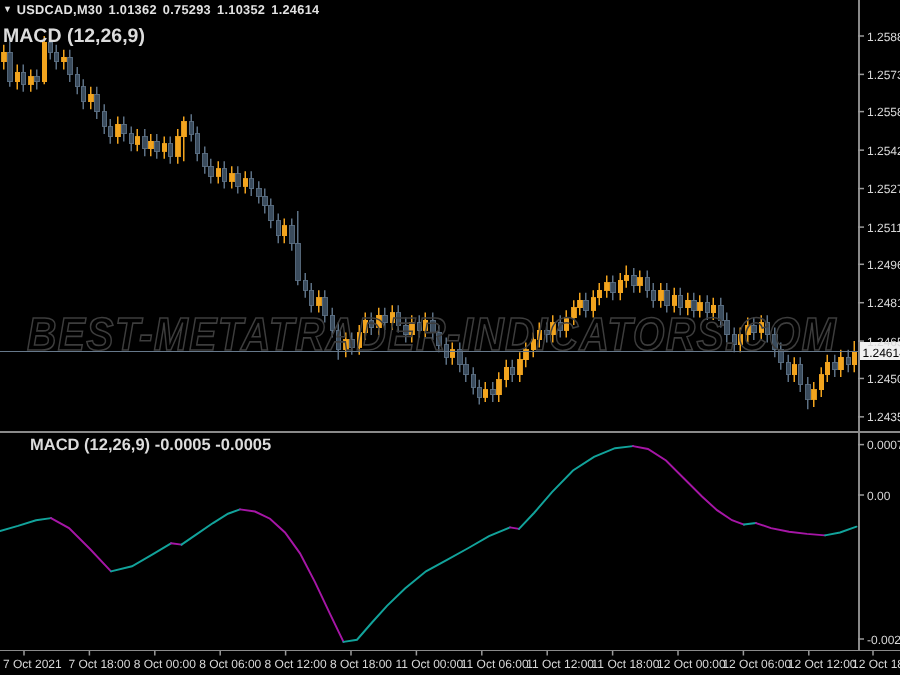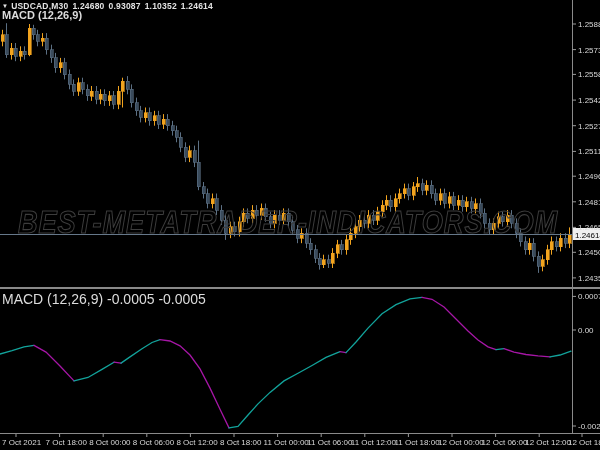--- a/index.html
+++ b/index.html
@@ -3,31 +3,31 @@
 <meta charset="utf-8">
 <style>
   html,body{margin:0;padding:0;background:#000;}
   #stage{position:relative;width:600px;height:450px;background:#000;overflow:hidden;
          font-family:"Liberation Sans",sans-serif;}
   #chart-svg{position:absolute;left:0;top:0;}
   .ttl{position:absolute;left:2px;top:1px;color:#e2e2e2;font-size:8.5px;font-weight:700;
        letter-spacing:0.2px;white-space:nowrap;z-index:5;}
   .ttl .tri{font-size:6px;vertical-align:1px;margin-right:3px;}
   .ttl span.v{margin-left:4px;}
-  .ind-main{position:absolute;left:2px;top:9px;color:#dcdcdc;font-size:11px;font-weight:700;z-index:5;}
-  .ind-macd{position:absolute;left:2px;top:291px;color:#dcdcdc;font-size:14px;font-weight:400;z-index:5;}
+  .ind-main{position:absolute;left:2px;top:16px;color:#dcdcdc;font-size:13px;font-weight:700;z-index:5;}
+  .ind-macd{position:absolute;left:20px;top:291px;color:#dcdcdc;font-size:11px;font-weight:700;z-index:5;}
   text{font-family:"Liberation Sans",sans-serif;}
 </style>
 </head>
 <body>
 
 <div id="stage">
 
   <div class="ttl">
-    <span class="tri">▼</span><span>USDCAD,M30</span><span class="v">1.24680</span><span class="v">0.93087</span><span class="v">1.10352</span><span class="v">1.24614</span>
+    <span class="tri">▼</span><span>USDCAD,M30</span><span class="v">1.01362</span><span class="v">0.75293</span><span class="v">1.10352</span><span class="v">1.24614</span>
   </div>
   <div class="ind-main">MACD (12,26,9)</div>
   <div class="ind-macd">MACD (12,26,9) -0.0005 -0.0005</div>
 
   <svg id="chart-svg" width="600" height="450" viewBox="0 0 600 450">
     <g id="g-candles">
         <line x1="2.5" y1="29.8" x2="2.5" y2="46.3" stroke="#F2A41E" stroke-width="1"></line>
         <rect x="1" y="34.7" width="3" height="6.6" fill="#F2A41E" stroke="#F2A41E" stroke-width="0.6" shape-rendering="crispEdges"></rect>
         <line x1="6.5" y1="23.2" x2="6.5" y2="57.9" stroke="#5C7084" stroke-width="1"></line>
         <rect x="5" y="34.7" width="3" height="19.9" fill="#3A4B5C" stroke="#5C7084" stroke-width="0.6" shape-rendering="crispEdges"></rect>

